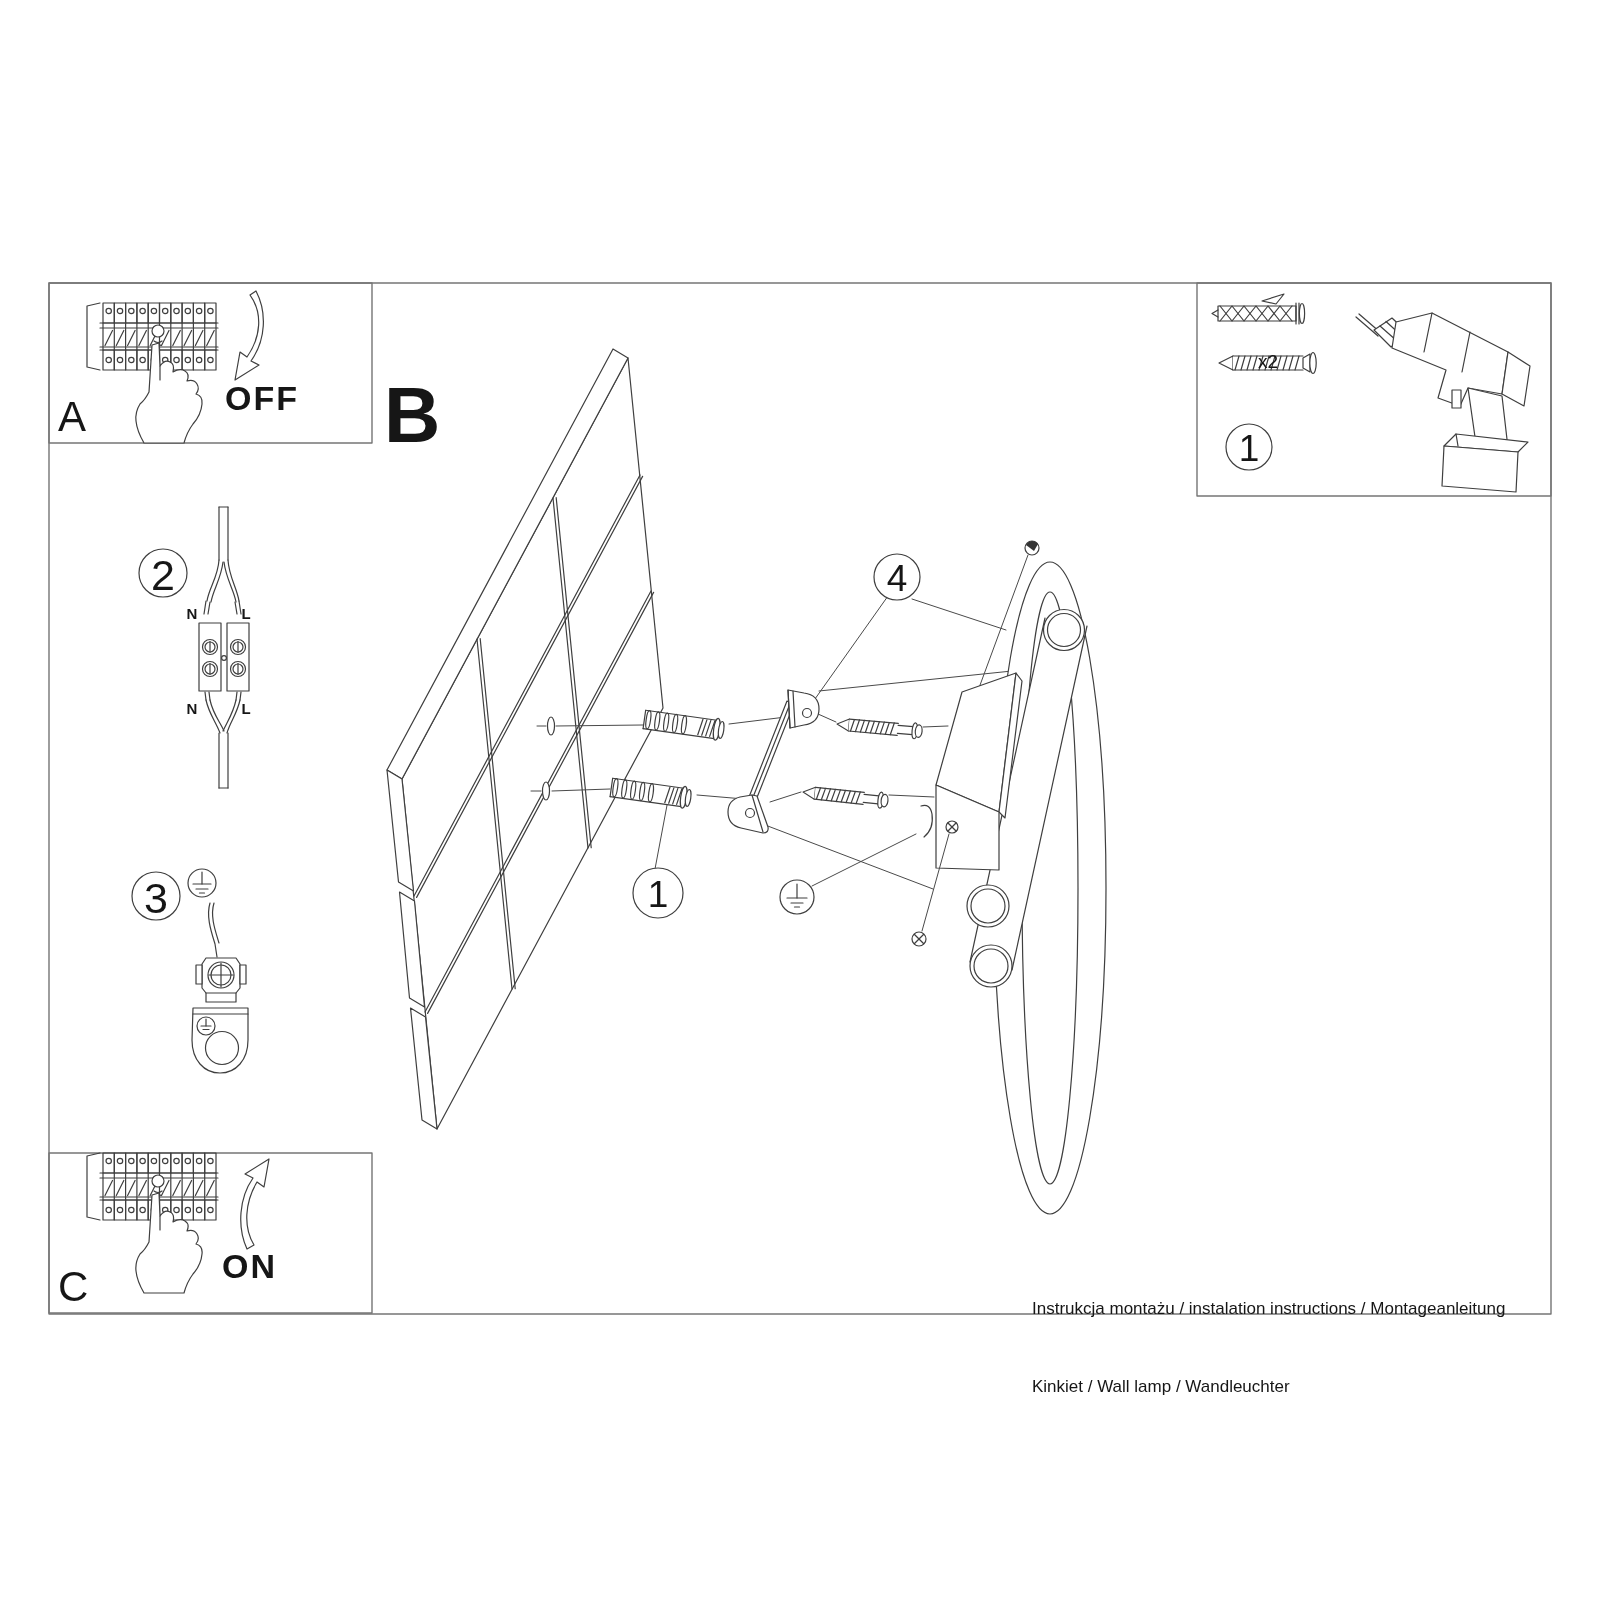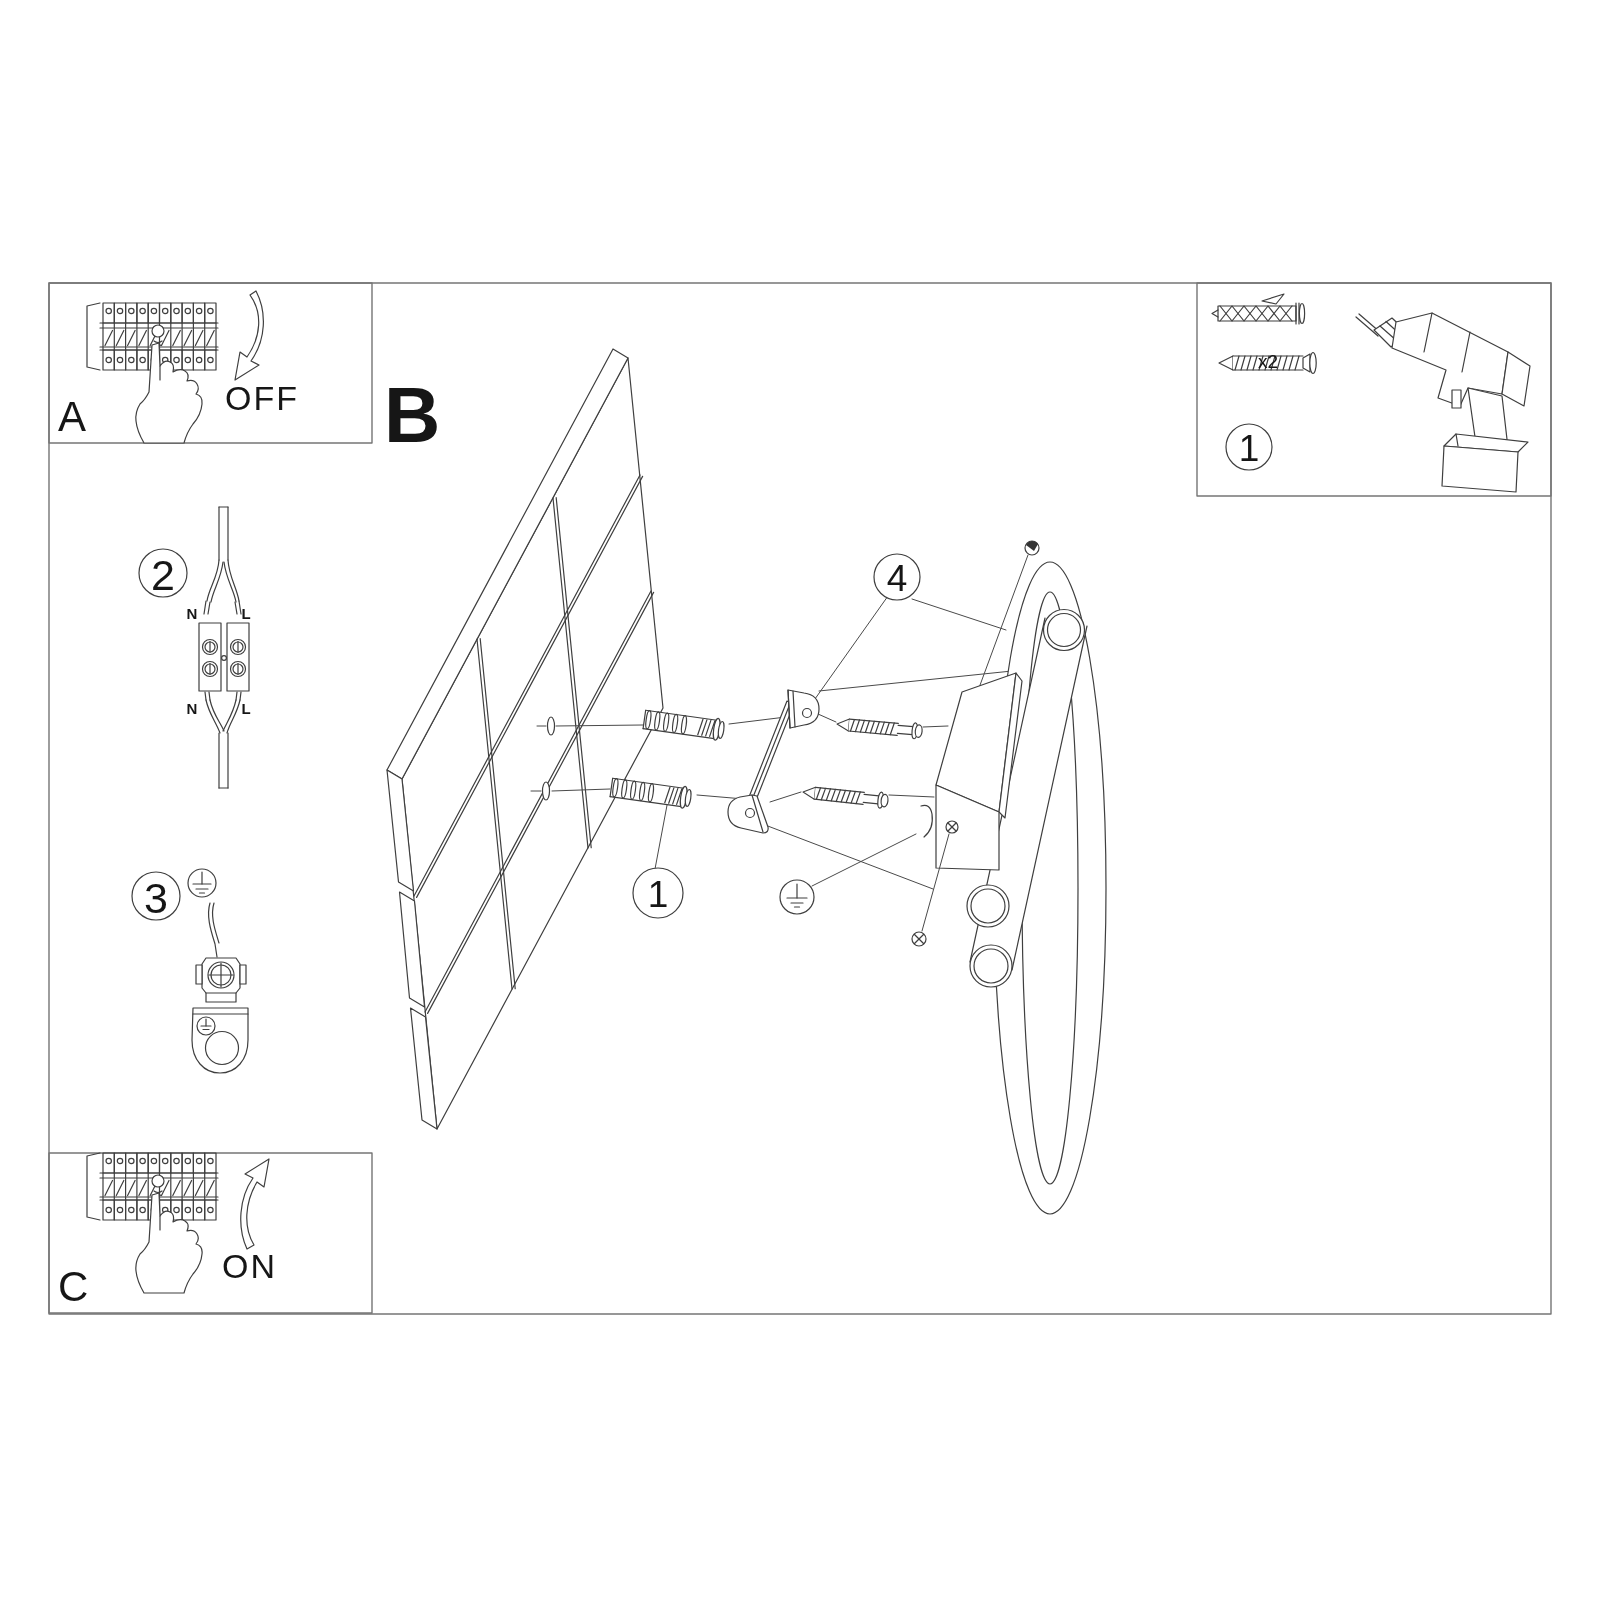--- a/index.html
+++ b/index.html
@@ -3,21 +3,21 @@
 <meta charset="utf-8">
 <style>
   html,body{margin:0;padding:0;background:#fff;}
   .page{position:relative;width:1600px;height:1600px;background:#fff;overflow:hidden;
         font-family:"Liberation Sans", sans-serif;color:#111;}
   svg{position:absolute;left:0;top:0;}
   .lbl{position:absolute;white-space:pre;color:#161616;}
   .ctr{transform:translate(-50%,-50%);}
   .big-b{font-size:78px;font-weight:700;letter-spacing:0;}
   .sec{font-size:42px;font-weight:400;}
-  .state{font-size:34px;font-weight:400;letter-spacing:2px;}
+  .state{font-size:34px;font-weight:700;letter-spacing:2px;}
   .num-lg{font-size:43px;font-weight:400;}
   .num-md{font-size:37px;font-weight:400;}
   .nl{font-size:15px;font-weight:700;}
   .qty{font-size:19px;font-weight:400;margin-top:20px;}
   .footer{font-size:17px;line-height:26px;font-weight:400;color:#161616;}
 </style>
 </head>
 <body>
 
 <div class="page">
@@ -369,15 +369,17 @@
 <div class="lbl num-md ctr" style="left:897px;top:579px;">4</div>
 
 <div class="lbl nl ctr" style="left:192px;top:613px;">N</div>
 <div class="lbl nl ctr" style="left:246px;top:613px;">L</div>
 <div class="lbl nl ctr" style="left:192px;top:708px;">N</div>
 <div class="lbl nl ctr" style="left:246px;top:708px;">L</div>
 
 <div class="lbl qty" style="left:1258px;top:331px;">x2</div>
 
 <div class="lbl footer" style="left:1032px;top:1244px;">
+  <div>Instrukcja montażu / instalation instructions / Montageanleitung</div>
+  <div>Kinkiet / Wall lamp / Wandleuchter</div>
 </div>
 
 </div>
 
 </body></html>

